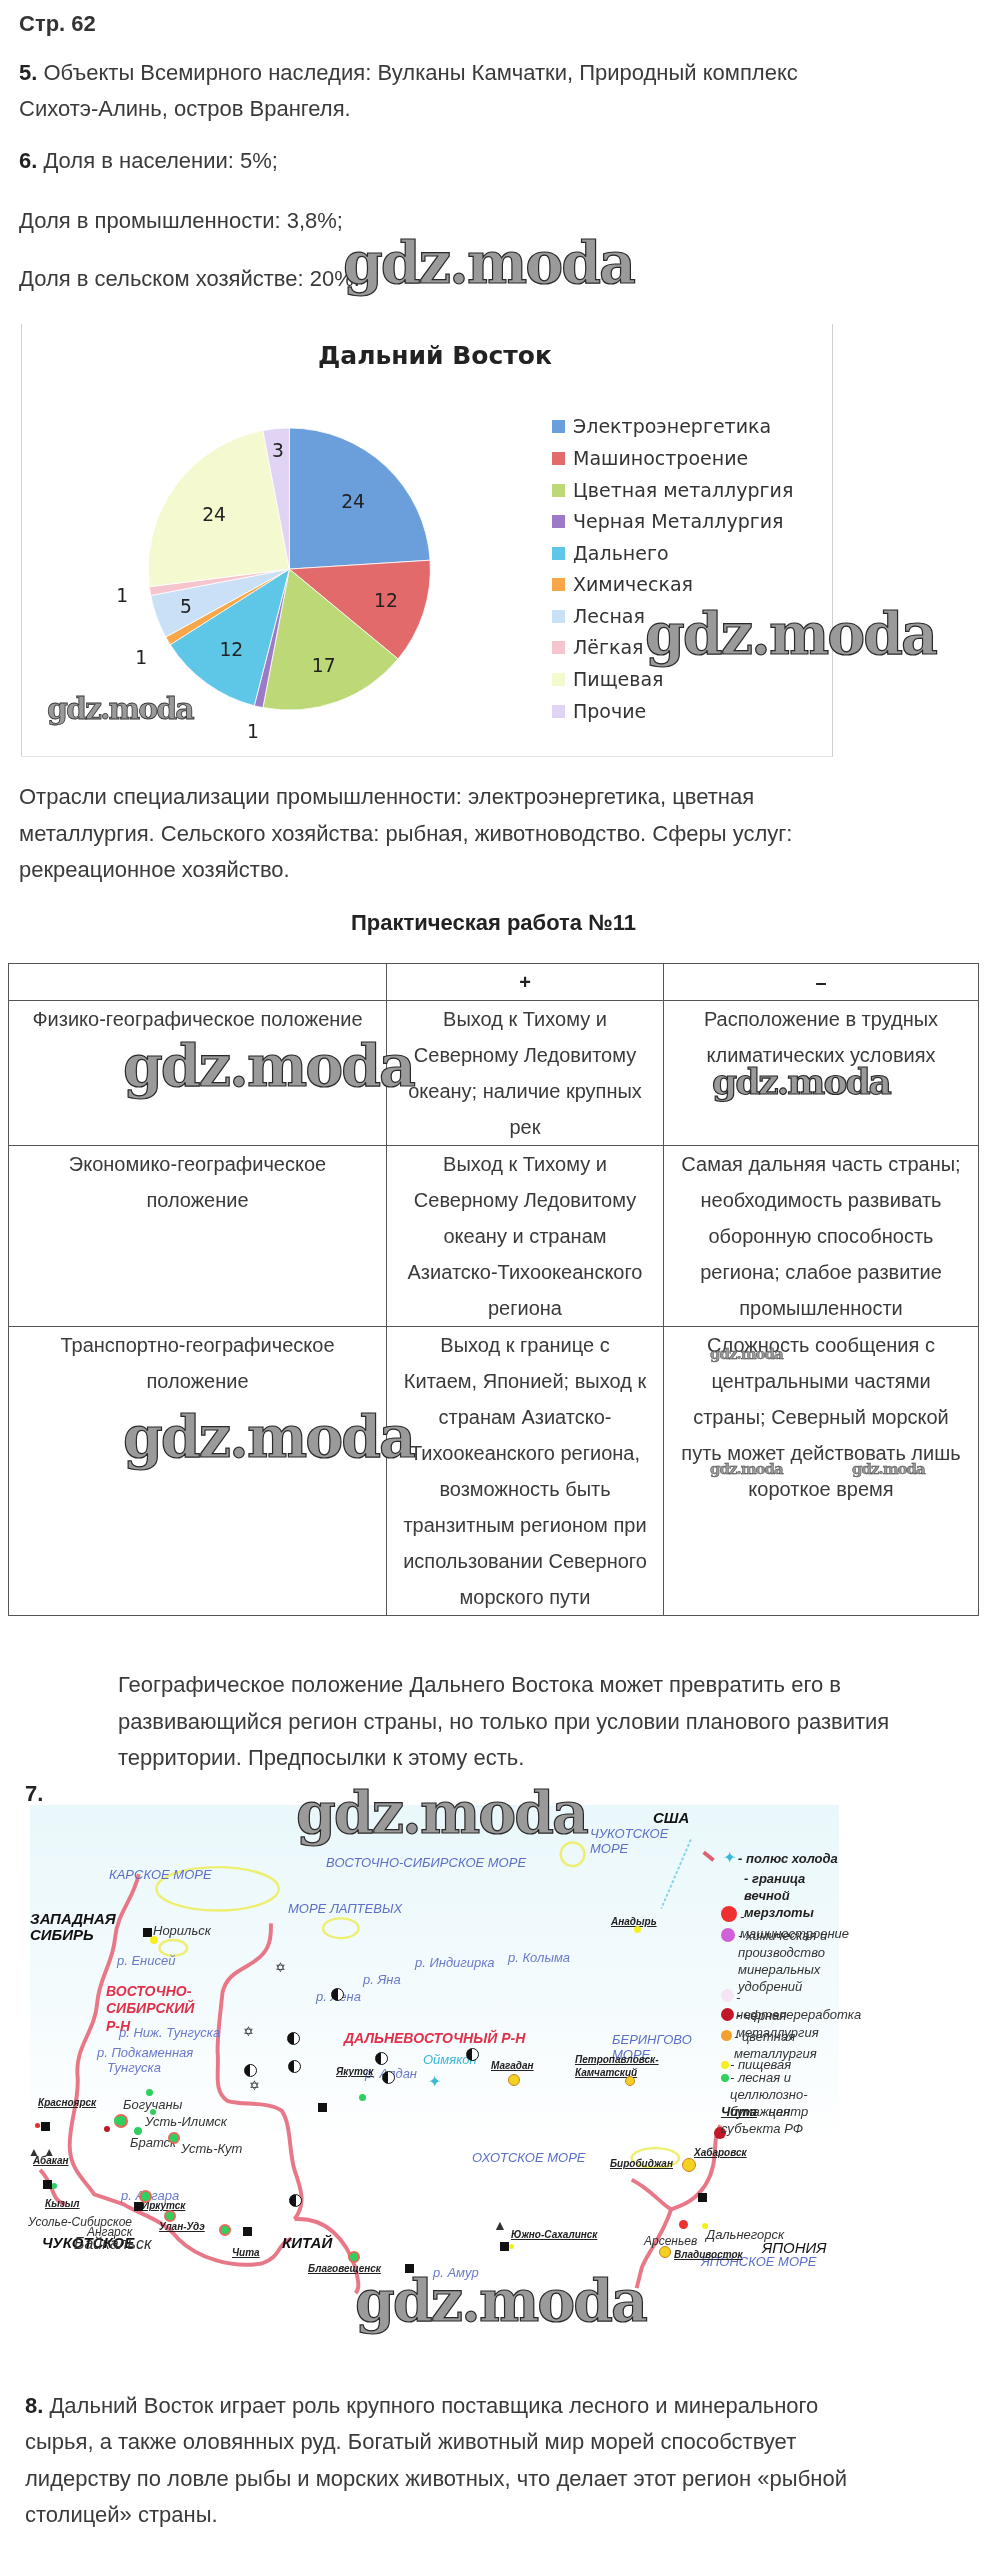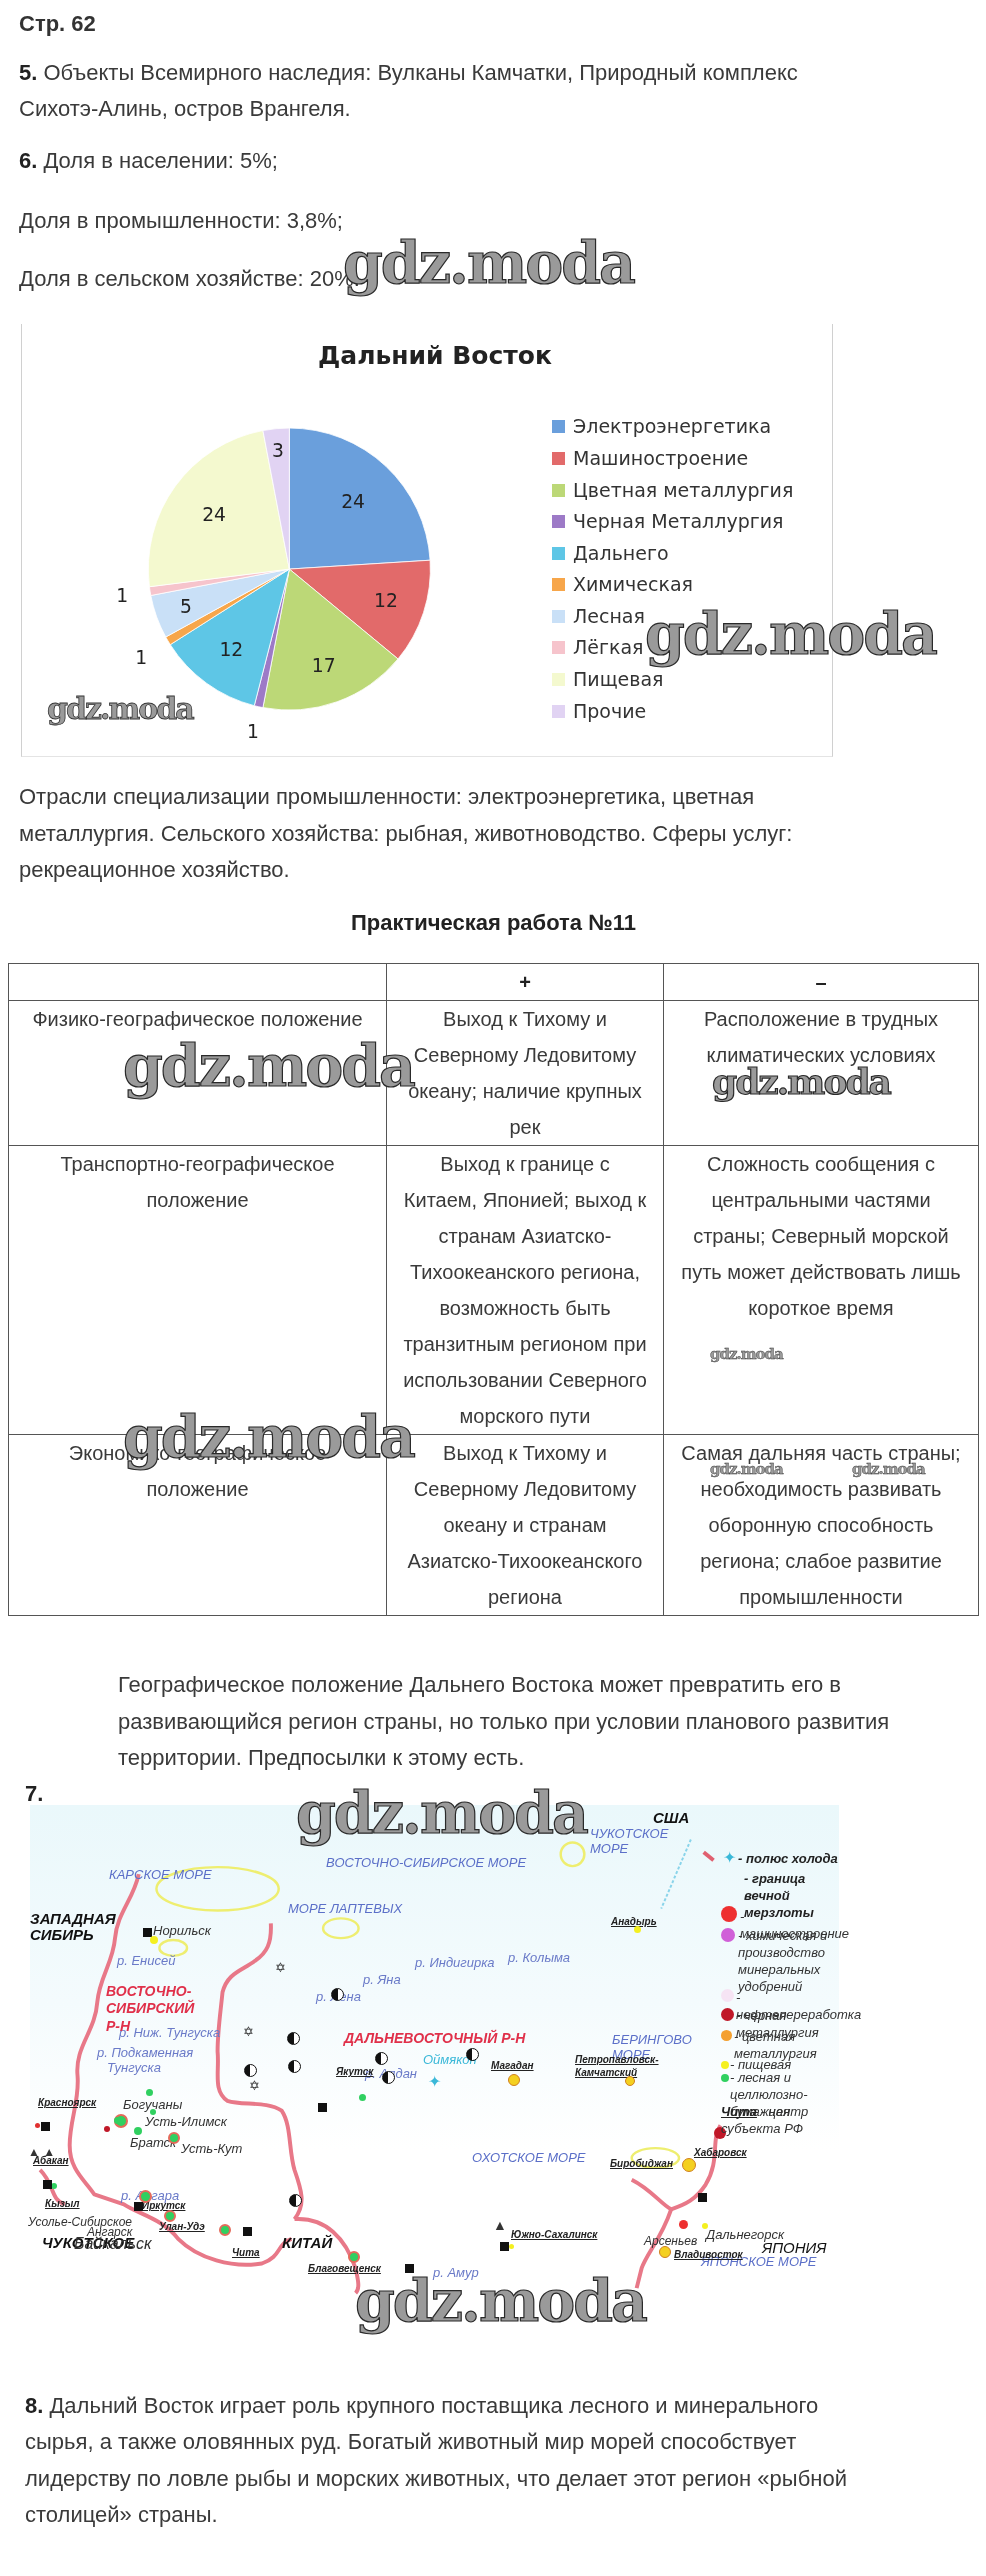--- a/index.html
+++ b/index.html
@@ -149,20 +149,40 @@
       <div>Выход к Тихому и</div>
       <div>Северному Ледовитому</div>
       <div>океану; наличие крупных</div>
       <div>рек</div>
     </td>
     <td>
       <div>Расположение в трудных</div>
       <div>климатических условиях</div>
     </td>
   </tr>
+  <tr style="height:181px;">
+    <td class="c1">
+      <div>Экономико-географическое</div>
+      <div>положение</div>
+    </td>
+    <td class="c2">
+      <div>Выход к Тихому и</div>
+      <div>Северному Ледовитому</div>
+      <div>океану и странам</div>
+      <div>Азиатско-Тихоокеанского</div>
+      <div>региона</div>
+    </td>
+    <td>
+      <div>Самая дальняя часть страны;</div>
+      <div>необходимость развивать</div>
+      <div>оборонную способность</div>
+      <div>региона; слабое развитие</div>
+      <div>промышленности</div>
+    </td>
+  </tr>
   <tr style="height:287px;">
     <td class="c1">
       <div>Транспортно-географическое</div>
       <div>положение</div>
     </td>
     <td class="c2">
       <div>Выход к границе с</div>
       <div>Китаем, Японией; выход к</div>
       <div>странам Азиатско-</div>
       <div>Тихоокеанского региона,</div>
@@ -170,40 +190,20 @@
       <div>транзитным регионом при</div>
       <div>использовании Северного</div>
       <div>морского пути</div>
     </td>
     <td>
       <div>Сложность сообщения с</div>
       <div>центральными частями</div>
       <div>страны; Северный морской</div>
       <div>путь может действовать лишь</div>
       <div>короткое время</div>
-    </td>
-  </tr>
-  <tr style="height:181px;">
-    <td class="c1">
-      <div>Экономико-географическое</div>
-      <div>положение</div>
-    </td>
-    <td class="c2">
-      <div>Выход к Тихому и</div>
-      <div>Северному Ледовитому</div>
-      <div>океану и странам</div>
-      <div>Азиатско-Тихоокеанского</div>
-      <div>региона</div>
-    </td>
-    <td>
-      <div>Самая дальняя часть страны;</div>
-      <div>необходимость развивать</div>
-      <div>оборонную способность</div>
-      <div>региона; слабое развитие</div>
-      <div>промышленности</div>
     </td>
   </tr>
 </tbody>
   </table>
 <div class="wm" style="left:123px;top:1032px;font-size:57px;">gdz.moda</div>
 <div class="wm" style="left:712px;top:1060px;font-size:36px;">gdz.moda</div>
 <div class="wm" style="left:123px;top:1403px;font-size:57px;">gdz.moda</div>
 <div class="wm" style="left:710px;top:1345px;font-size:15px;-webkit-text-stroke:0.4px #333;letter-spacing:-1px;">gdz.moda</div>
 <div class="wm" style="left:710px;top:1460px;font-size:15px;-webkit-text-stroke:0.4px #333;letter-spacing:-1px;">gdz.moda</div>
 <div class="wm" style="left:852px;top:1460px;font-size:15px;-webkit-text-stroke:0.4px #333;letter-spacing:-1px;">gdz.moda</div>

